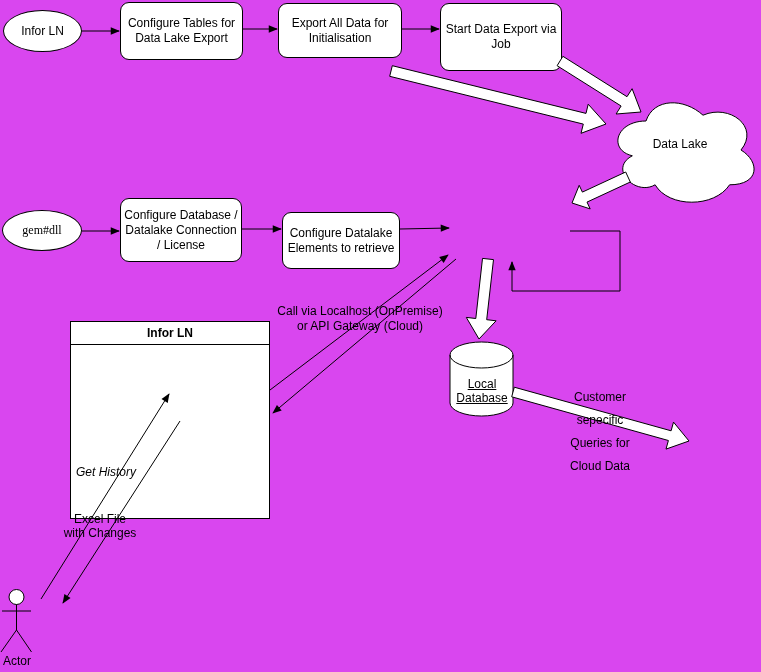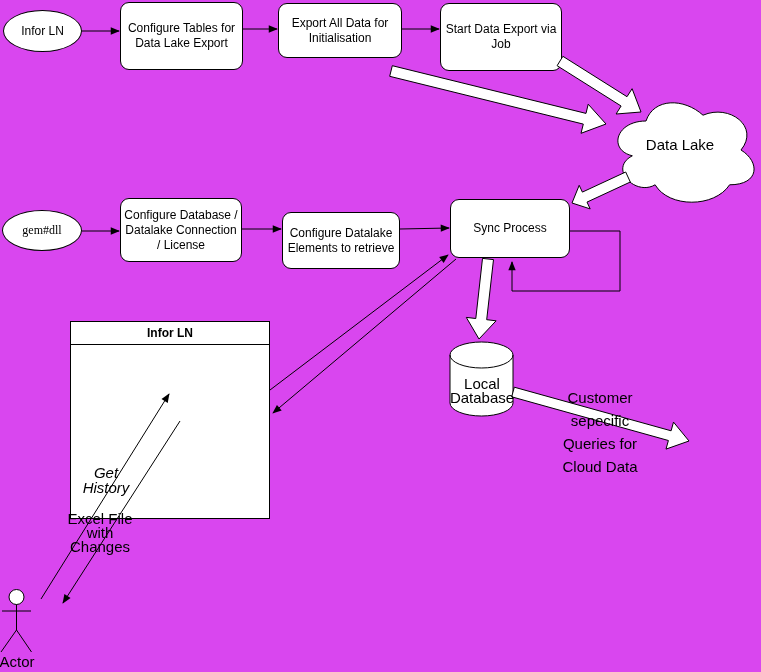--- a/index.html
+++ b/index.html
@@ -16,39 +16,39 @@
   .ellipse{border-radius:50%;}
   .container-box{
     position:absolute;box-sizing:border-box;background:#fff;border:1px solid #000;
   }
   .container-title{
     height:22px;line-height:22px;text-align:center;font-weight:bold;font-size:12px;
     border-bottom:1px solid #000;
   }
   .lbl{
     position:absolute;text-align:center;white-space:pre-line;
-    font-size:15px;line-height:15px;color:#000;
+    font-size:12px;line-height:15px;color:#000;
   }
   .shape-svg{position:absolute;}
   #connector-layer{position:absolute;left:0;top:0;pointer-events:none;}
   
   #n-infor-ln-start{left:3px;top:10px;width:79px;height:42px;}
-  #n-configure-tables{left:120px;top:2px;width:123px;height:68px;}
+  #n-configure-tables{left:120px;top:2px;width:123px;height:58px;}
   #n-export-all{left:278px;top:3px;width:124px;height:55px;}
   #n-start-export{left:440px;top:3px;width:122px;height:68px;}
   #n-gem-dll{left:2px;top:210px;width:80px;height:41px;font-family:Liberation Serif, serif;}
   #n-configure-db{left:120px;top:198px;width:122px;height:64px;}
   #n-configure-elements{left:282px;top:200px;width:118px;height:57px;margin-top:12px;}
   #n-sync{left:450px;top:199px;width:120px;height:59px;}
   #n-infor-ln-system{left:70px;top:321px;width:200px;height:198px;}
   #shape-cylinder{left:449px;top:341px;}
   #shape-cloud{left:606px;top:90px;}
   #shape-actor{left:0px;top:585px;}
   #lbl-data-lake{left:630px;top:137px;width:100px;}
-  #lbl-local-db{left:449px;top:377px;width:66px;line-height:14px;}
+  #lbl-local-db{left:449px;top:377px;width:66px;line-height:14px;text-decoration:underline;}
   #lbl-actor{left:-2px;top:654px;width:38px;}
   #lbl-call{left:270px;top:304px;width:180px;}
   #lbl-archive{left:275px;top:377px;width:90px;}
   #lbl-get-history{left:75px;top:465px;width:62px;font-style:italic;}
   #lbl-excel{left:58px;top:512px;width:84px;line-height:14px;}
   #lbl-customer{left:558px;top:386px;width:84px;line-height:23px;}
 </style>
 </head>
 <body>
 
@@ -80,23 +80,20 @@
   </div>
   <div id="n-configure-db" class="node rounded">
     <span>Configure Database /
 Datalake Connection
 / License</span>
   </div>
   <div id="n-configure-elements" class="node rounded">
     <span>Configure Datalake
 Elements to retrieve</span>
   </div>
-  <div id="n-sync" class="node rounded">
-    <span>Sync Process</span>
-  </div>
 
   <div id="n-infor-ln-system" class="container-box">
     <div class="container-title">Infor LN</div>
   </div>
 
   <svg id="shape-cylinder" class="shape-svg" width="66" height="78" viewBox="0 0 66 78">
     <path d="M 1 14 A 31.5 13 0 0 1 64 14 L 64 62 A 31.5 13 0 0 1 1 62 Z" fill="#ffffff" stroke="#000000" stroke-width="1"></path>
     <path d="M 1 14 A 31.5 13 0 0 0 64 14" fill="none" stroke="#000000" stroke-width="1"></path>
   </svg>
 
@@ -126,20 +123,22 @@
       <polygon points="557.1,65.7 621.1,106.0 616.1,114.0 641.0,112.0 632.1,88.7 627.0,96.7 562.9,56.3" fill="#ffffff" stroke="#000000" stroke-width="1" stroke-linejoin="miter"></polygon>
       <polygon points="625.7,172.0 582.4,192.1 579.2,185.3 572.0,203.0 590.2,208.9 587.0,202.1 630.3,182.0" fill="#ffffff" stroke="#000000" stroke-width="1" stroke-linejoin="miter"></polygon>
       <polygon points="482.5,258.4 475.8,318.5 466.3,317.4 479.0,339.0 496.1,320.8 486.7,319.7 493.5,259.6" fill="#ffffff" stroke="#000000" stroke-width="1" stroke-linejoin="miter"></polygon>
       <polygon points="511.7,396.8 668.4,440.5 666.0,449.1 689.0,441.0 673.5,422.1 671.1,430.8 514.3,387.2" fill="#ffffff" stroke="#000000" stroke-width="1" stroke-linejoin="miter"></polygon>
     </svg>
 
   <div id="lbl-data-lake" class="lbl">Data Lake</div>
   <div id="lbl-local-db" class="lbl">Local
 Database</div>
   <div id="lbl-actor" class="lbl">Actor</div>
+  <div id="lbl-call" class="lbl">Call via Localhost (OnPremise)
+or API Gateway (Cloud)</div>
   <div id="lbl-get-history" class="lbl">Get History</div>
   <div id="lbl-excel" class="lbl">Excel File
 with Changes</div>
   <div id="lbl-customer" class="lbl">Customer
 sepecific
 Queries for
 Cloud Data</div>
 
 </div>
 

